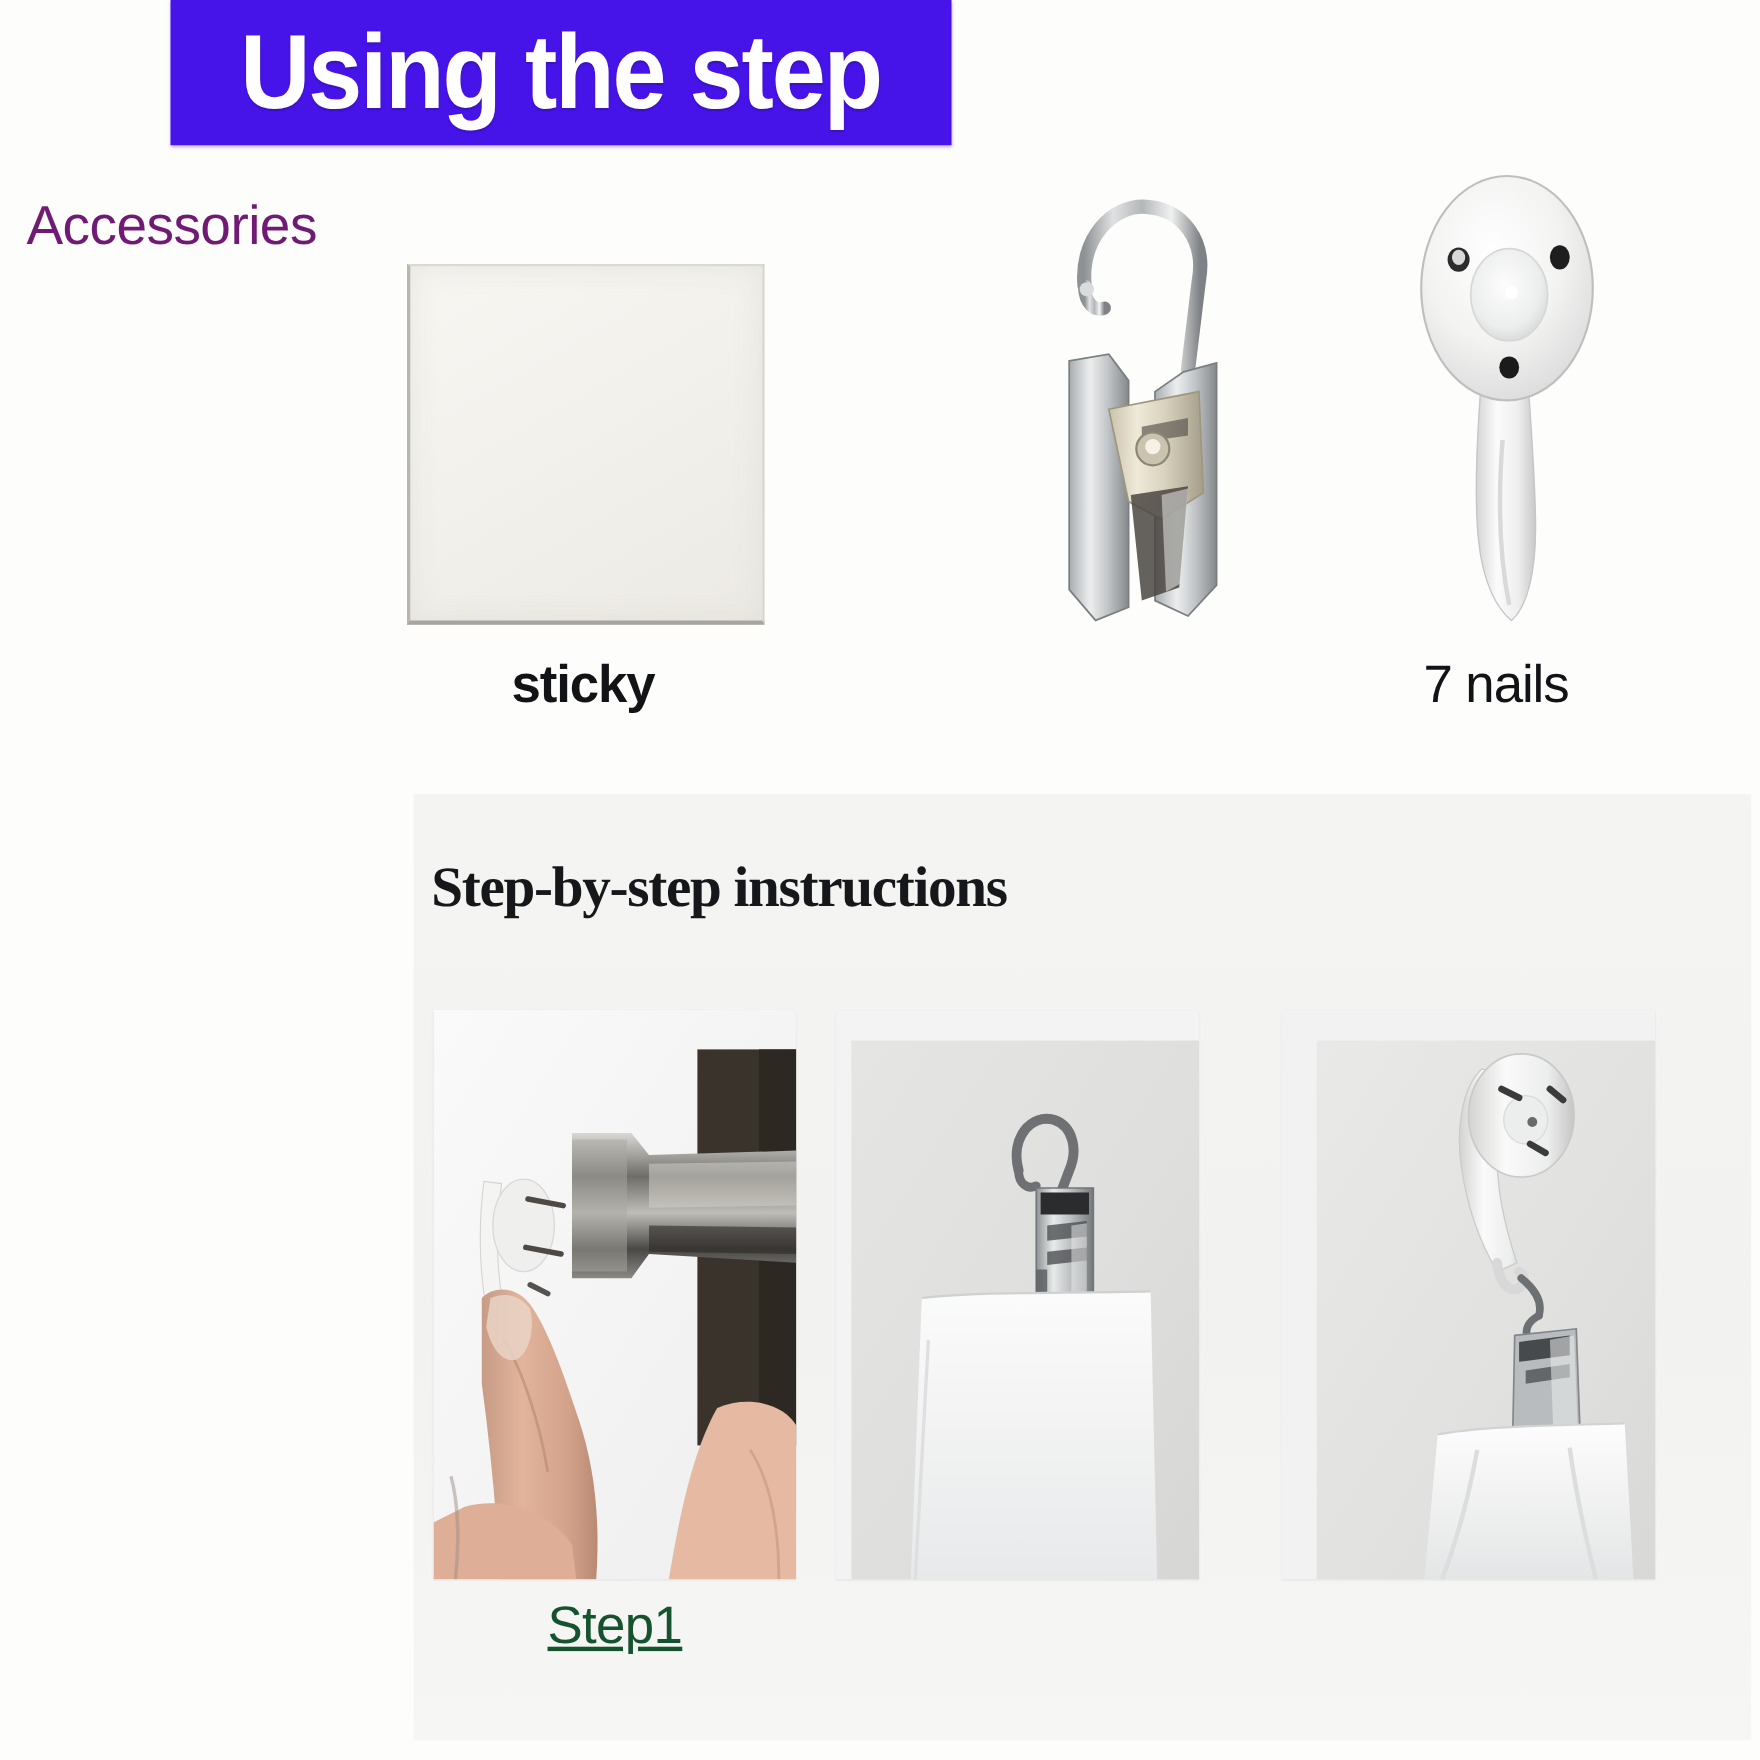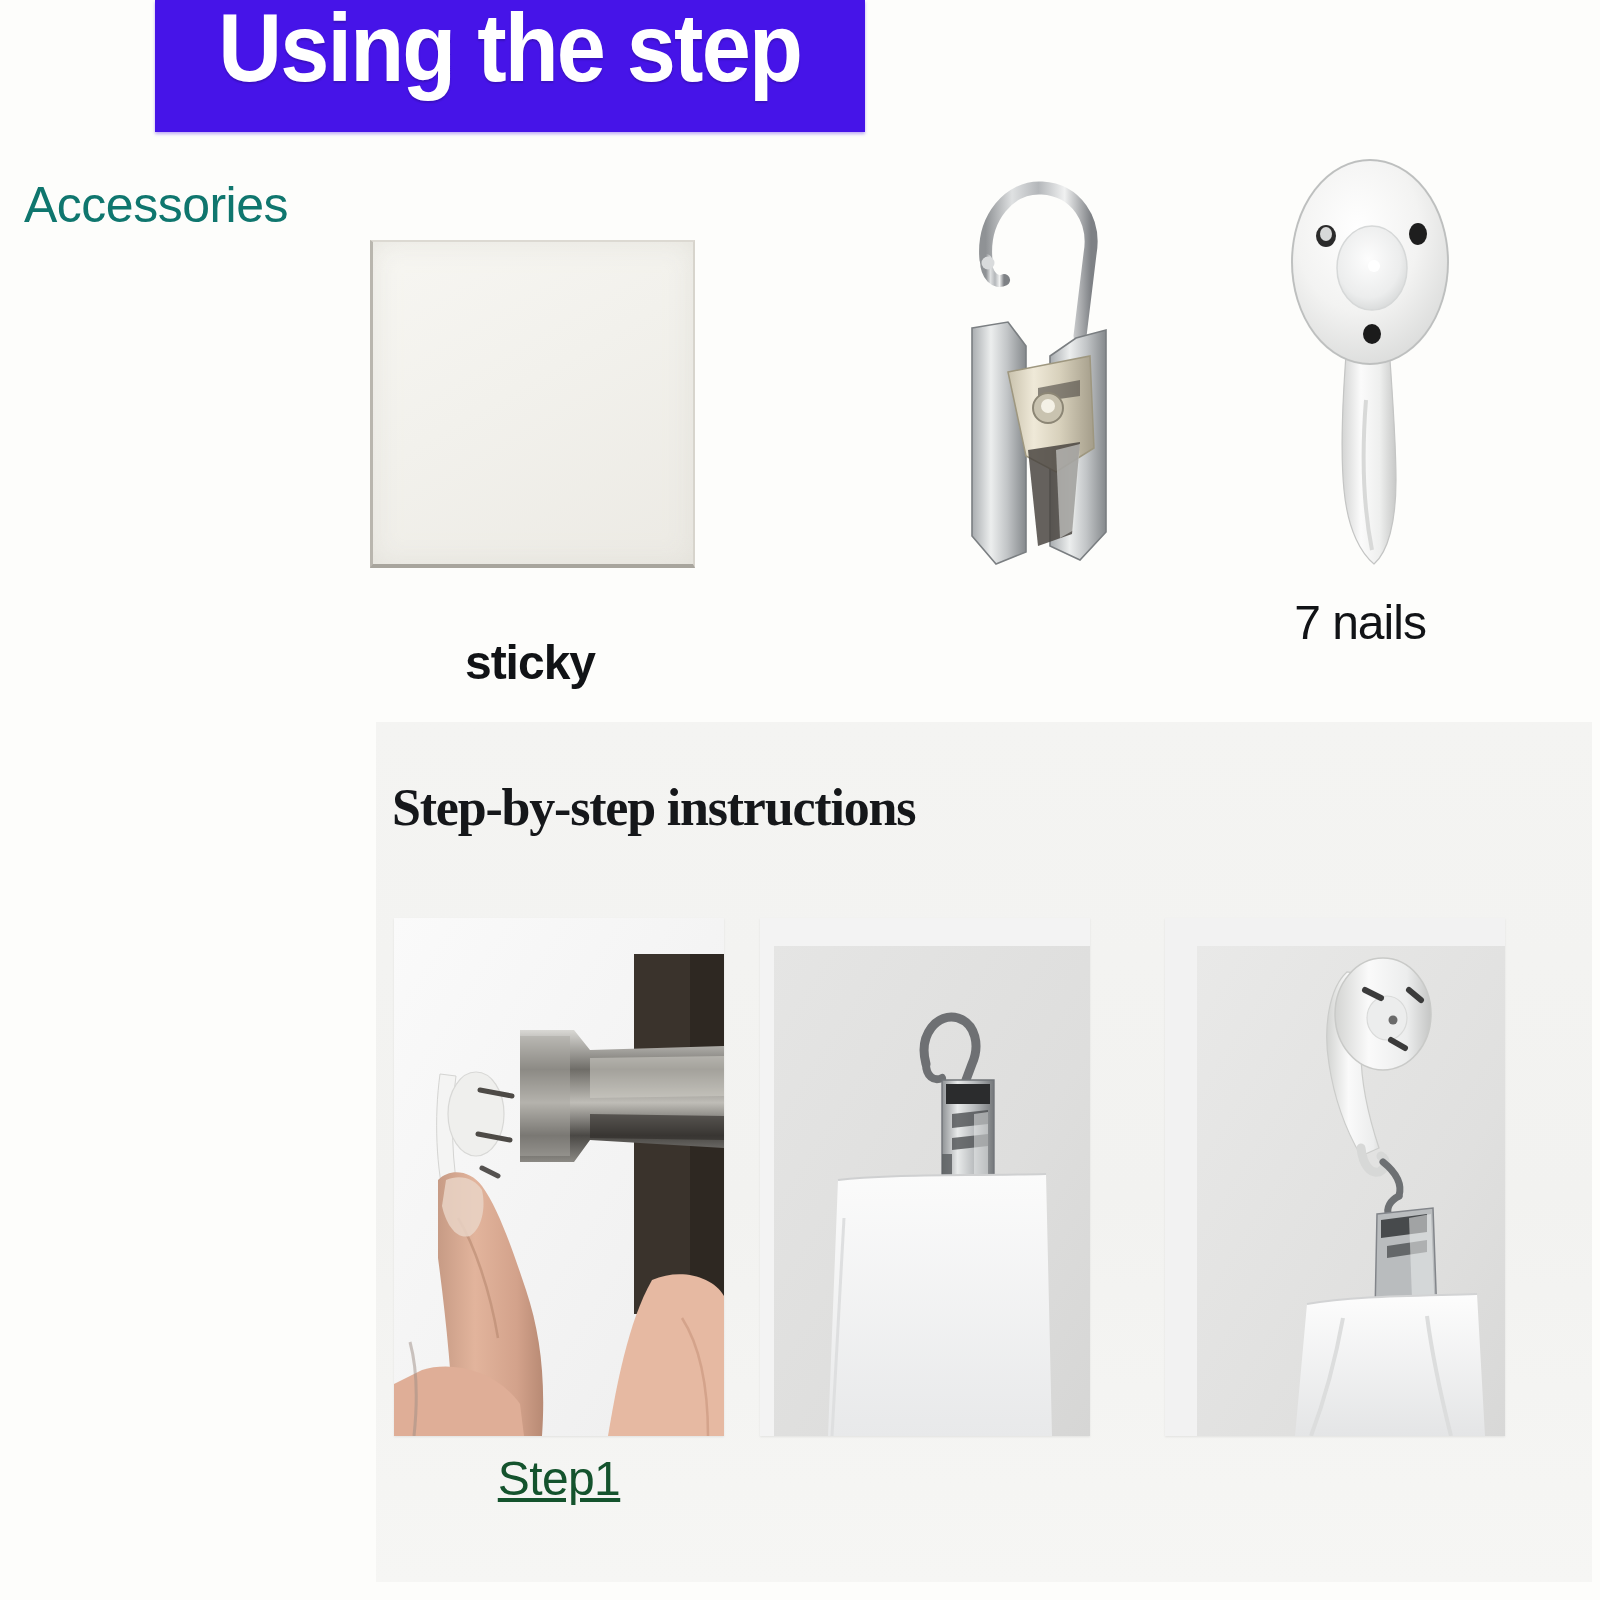--- a/index.html
+++ b/index.html
@@ -18,20 +18,21 @@
 
   
   #title-banner {
     position: absolute;
     left: 155px;
     top: 0px;
     width: 710px;
     height: 132px;
     background: #4614e8;
     display: flex;
+    align-items: center;
     justify-content: center;
     box-shadow: 0 2px 3px rgba(70,20,232,0.35);
   }
   #title-text {
     color: #ffffff;
     font-family: "Liberation Sans Narrow", "Liberation Sans", sans-serif;
     font-weight: bold;
     font-size: 96px;
     letter-spacing: -2px;
     transform: scaleX(0.92);
@@ -40,38 +41,38 @@
     white-space: nowrap;
   }
 
   
   #accessories-label {
     position: absolute;
     left: 24px;
     top: 176px;
     font-size: 50px;
     font-weight: 400;
-    color: #0f766e;
+    color: #701a75;
     letter-spacing: -0.5px;
     font-family: "Liberation Sans Narrow", "Liberation Sans", sans-serif;
   }
 
   .acc-item {
     position: absolute;
   }
   .acc-caption {
     position: absolute;
     text-align: center;
     font-size: 48px;
     color: #111316;
     font-family: "Liberation Sans Narrow", "Liberation Sans", sans-serif;
     letter-spacing: -1px;
     white-space: nowrap;
   }
-  #sticky-caption { left: 370px; top: 595px; width: 320px; font-weight: bold; margin-top: 40px; }
+  #sticky-caption { left: 370px; top: 595px; width: 320px; font-weight: bold; }
   #hangers-caption { left: 880px; top: 595px; width: 320px; }
   #nails-caption { left: 1230px; top: 595px; width: 260px; }
 
   
   #sticky-pad {
     left: 370px;
     top: 240px;
     width: 320px;
     height: 322px;
     background: linear-gradient(150deg,#f7f6f2 0%,#f2f1ec 45%,#eceae4 100%);

